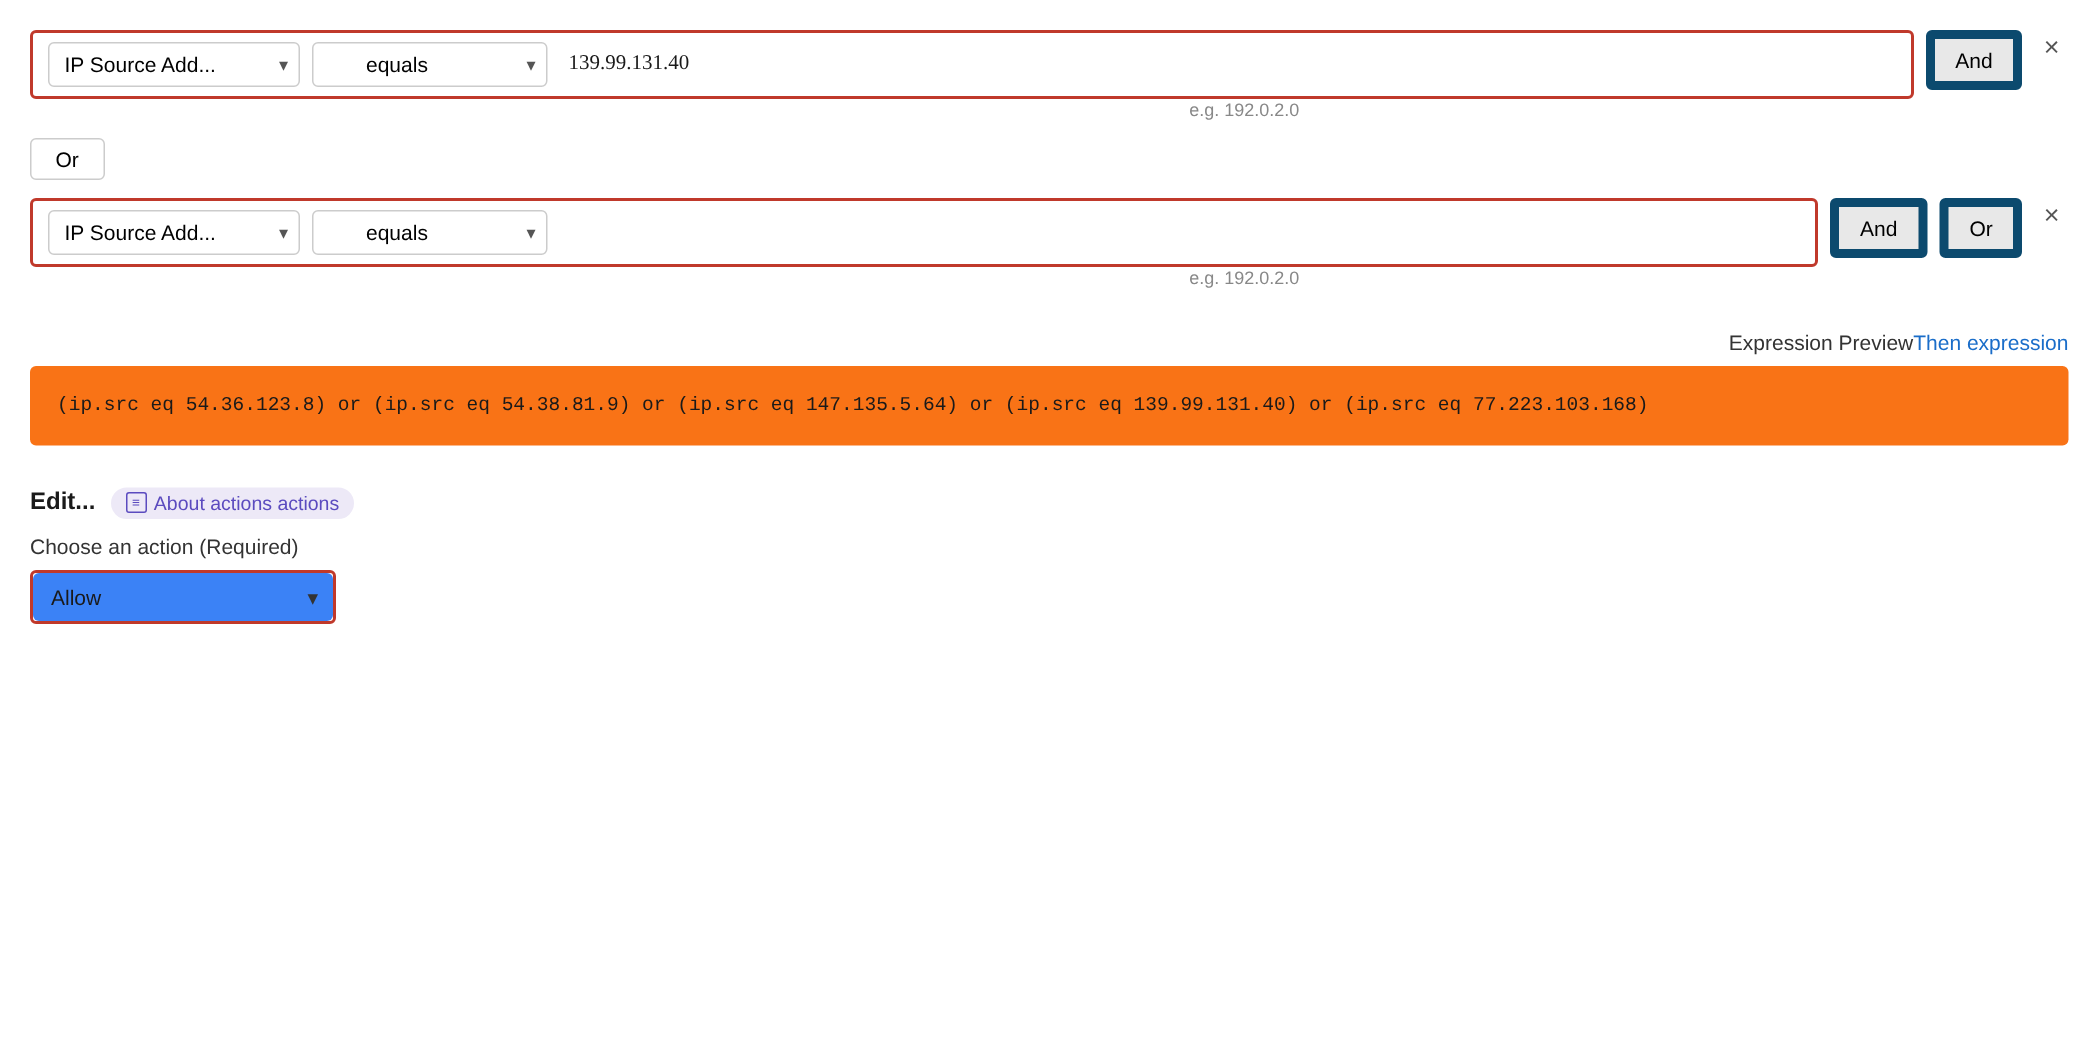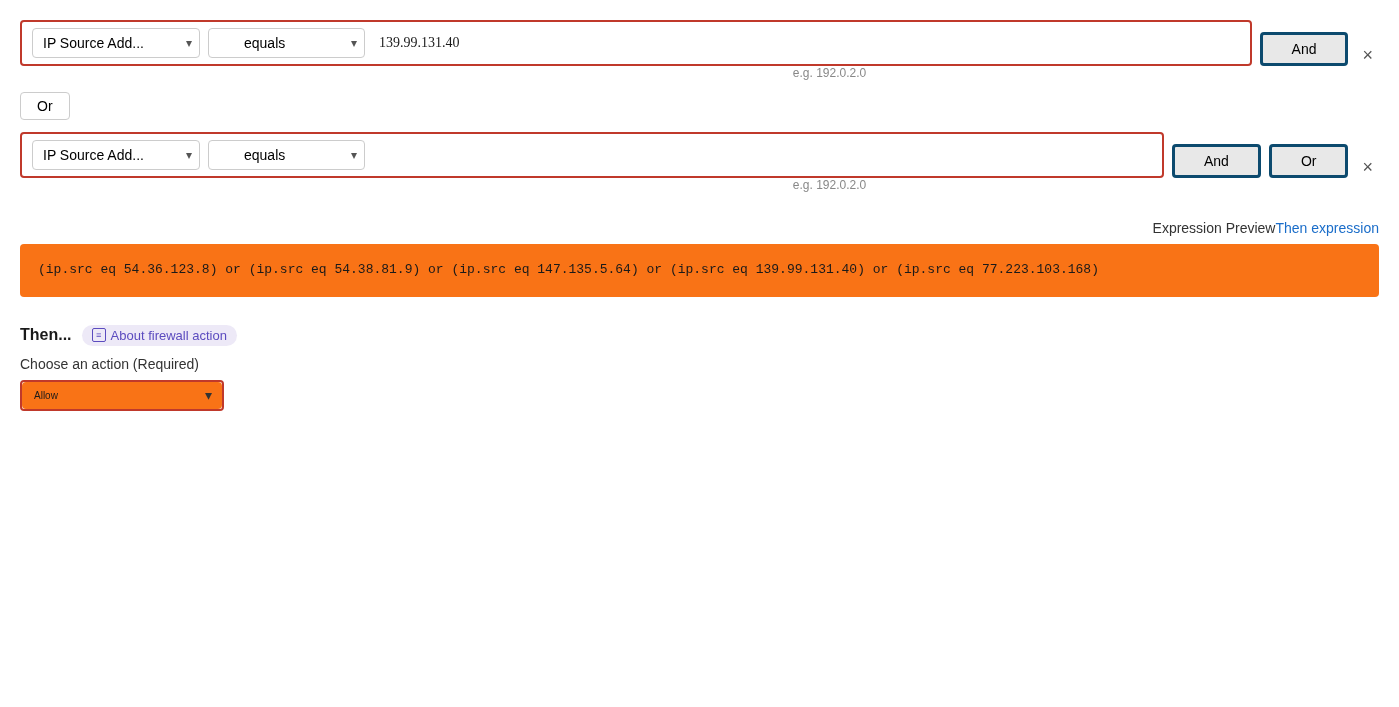--- a/index.html
+++ b/index.html
@@ -59,23 +59,23 @@
 
     .hint-text {
       font-size: 12px;
       color: #888;
       text-align: center;
       margin-bottom: 12px;
       padding-left: 260px;
     }
 
     .btn {
-      border: 3px solid #0c4a6e;
+      border: 6px solid #0c4a6e;
       background: #e8e8e8;
-      padding: 6px 29px;
+      padding: 6px 14px;
       border-radius: 4px;
       cursor: pointer;
       font-size: 14px;
       white-space: nowrap;
     }
 
     .close-btn {
       background: none;
       border: none;
       cursor: pointer;
@@ -174,41 +174,41 @@
       display: inline-flex;
       align-items: center;
       position: relative;
     }
 
     .action-select-wrapper select {
       appearance: none;
       -webkit-appearance: none;
       border: none;
       outline: none;
-      background: #f97316;
+      background: #3b82f6;
       padding: 8px 36px 8px 12px;
       border-radius: 4px;
-      font-size: 10px;
+      font-size: 14px;
       cursor: pointer;
       min-width: 200px;
       color: #1a1a1a;
     }
 
     .action-select-wrapper::after {
       content: '▾';
       position: absolute;
       right: 10px;
       pointer-events: none;
       font-size: 14px;
       color: #333;
     }
 
     .full-row-outer {
       display: flex;
-      align-items: flex-end;
+      align-items: flex-start;
       gap: 8px;
       width: 100%;
     }
 
     .condition-wrapper {
       flex: 1;
     }
   </style>
 </head>
 <body>
@@ -276,24 +276,24 @@
 <div class="expression-preview-section">
   <div class="expression-header">
     <span class="expression-label">Expression Preview</span>
     <a class="edit-expression-link">Then expression</a>
   </div>
   <div class="expression-box">(ip.src eq 54.36.123.8) or (ip.src eq 54.38.81.9) or (ip.src eq 147.135.5.64) or (ip.src eq 139.99.131.40) or (ip.src eq 77.223.103.168)</div>
 </div>
 
 <div class="then-section">
   <div class="then-header">
-    <span class="then-label">Then...</span>
+    <span class="then-label">Edit...</span>
     <a class="about-link-badge">
       <span class="about-icon">≡</span>
-      <span>About firewall action</span>
+      <span>About actions actions</span>
     </a>
   </div>
   <div class="choose-action-label">Choose an action (Required)</div>
   <div class="action-select-wrapper">
     <select>
       <option value="Allow" selected="">Allow</option>
       <option value="Block">Block</option>
       <option value="Challenge">Challenge</option>
       <option value="JS Challenge">JS Challenge</option>
       <option value="Managed Challenge">Managed Challenge</option>

